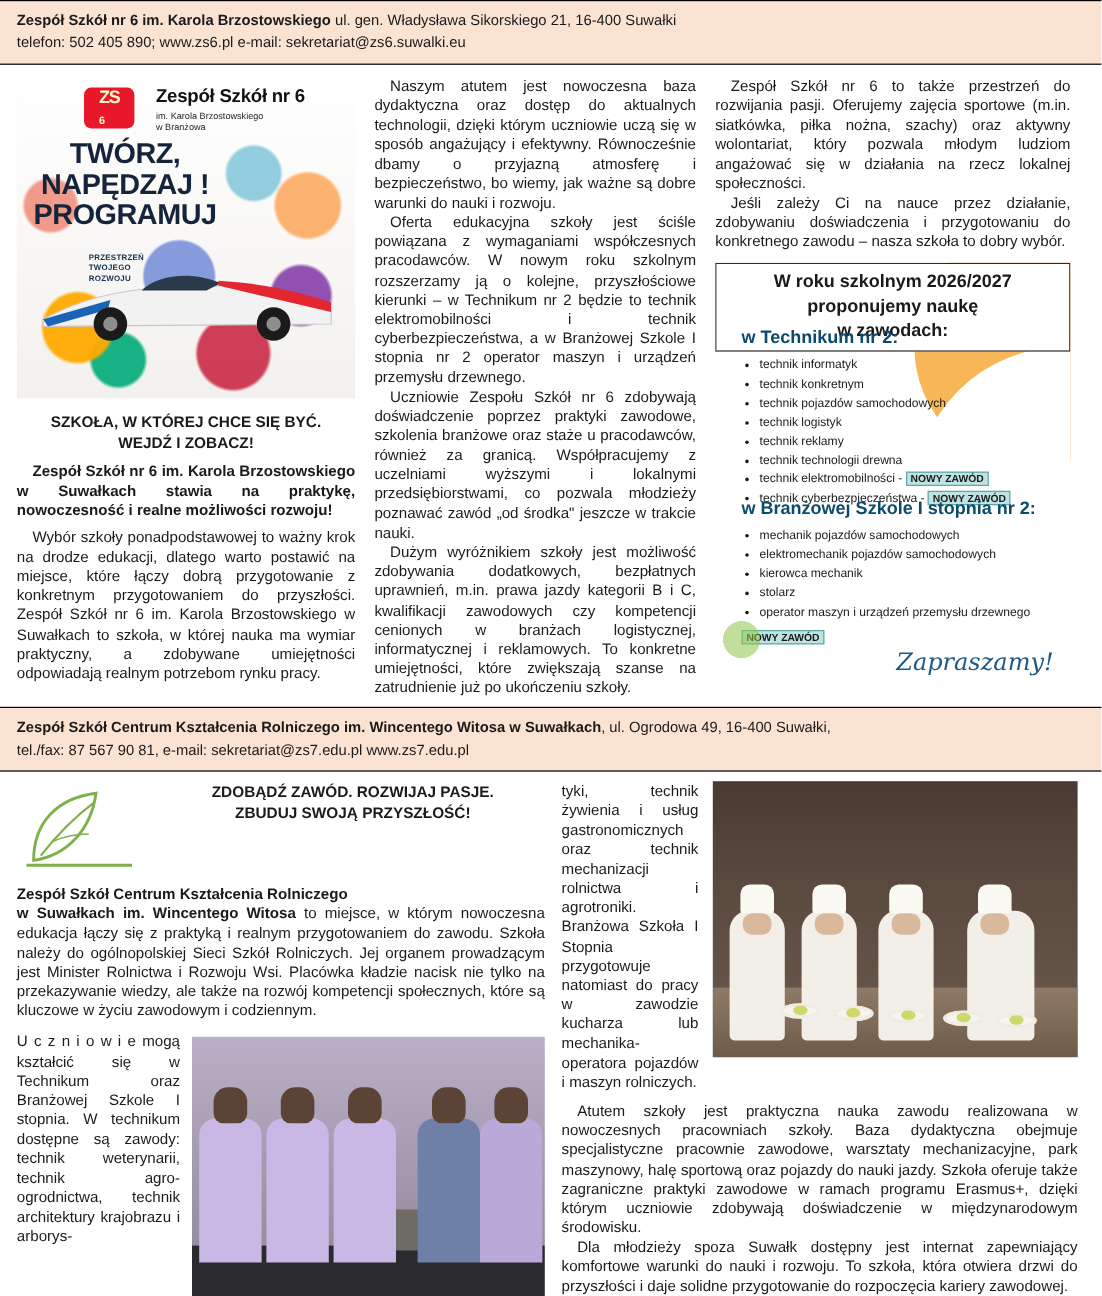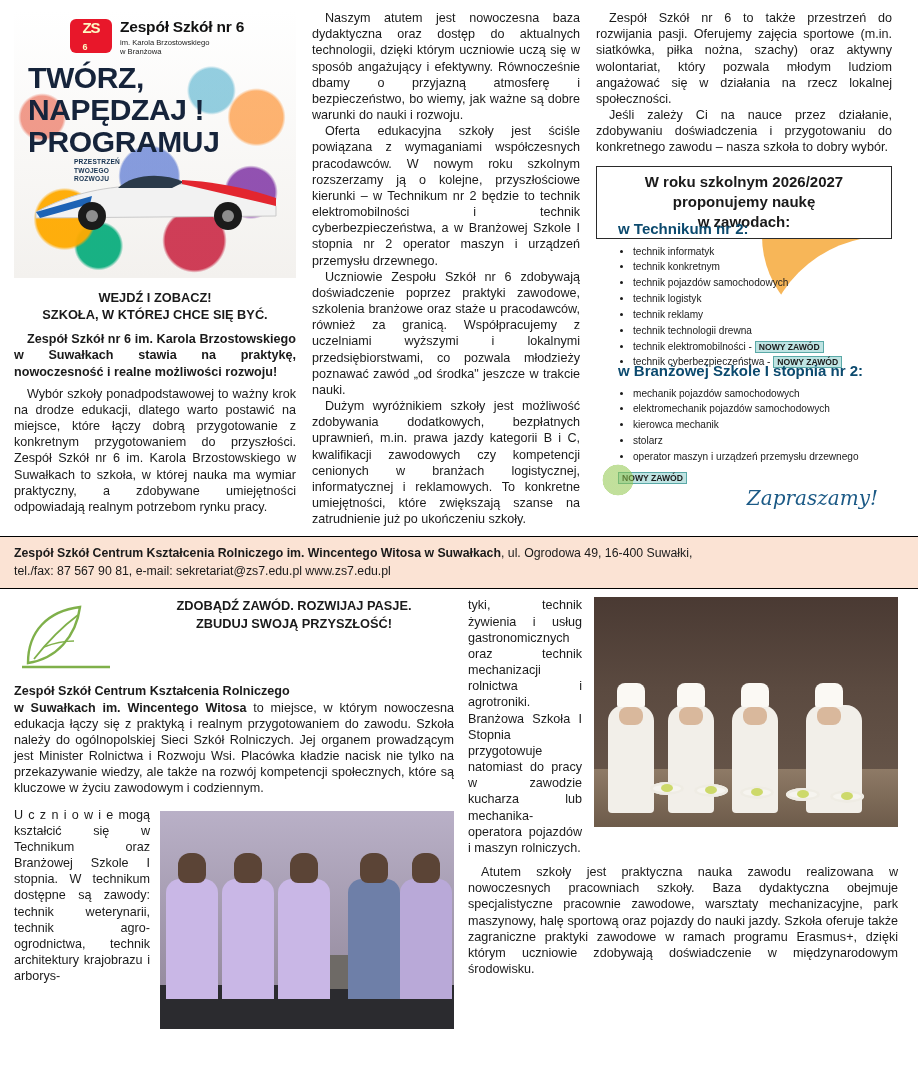--- a/index.html
+++ b/index.html
@@ -70,34 +70,35 @@
     color: #fef9c3;
     font-weight: bold;
     font-size: 15px;
     display: flex; align-items: center; justify-content: center;
     letter-spacing: -1px;
     z-index: 3;
   }
   .poster .logo-badge span { font-size: 9px; line-height: 0.9; }
   .poster .brand {
     position: absolute;
-    left: 106px; top: 8px;
+    left: 116px; top: 8px;
     z-index: 3;
   }
   .poster .brand .b1 { font-size: 15.5px; font-weight: bold; color: #111; letter-spacing: -0.2px;}
   .poster .brand .b2 { font-size: 7.6px; color: #222; line-height: 1.25; margin-top: 2px;}
   .poster .slogan {
     position: absolute;
     left: 14px; top: 52px;
     z-index: 3;
     font-weight: bold;
-    font-size: 30px;
+    font-size: 24px;
     line-height: 1.07;
     color: #16243b;
     letter-spacing: -0.4px;
+    text-align: center;
   }
   .poster .paint {
     position: absolute; inset: 0;
     background:
       radial-gradient(circle at 18% 78%, rgba(255,170,0,0.95) 0 9%, rgba(255,170,0,0) 10%),
       radial-gradient(circle at 30% 88%, rgba(0,170,120,0.9) 0 7%, rgba(0,170,120,0) 8%),
       radial-gradient(circle at 64% 86%, rgba(200,30,60,0.85) 0 10%, rgba(200,30,60,0) 11%),
       radial-gradient(circle at 84% 68%, rgba(120,40,160,0.8) 0 8%, rgba(120,40,160,0) 9%),
       radial-gradient(circle at 48% 62%, rgba(40,80,200,0.55) 0 13%, rgba(40,80,200,0) 14%),
       radial-gradient(circle at 86% 40%, rgba(255,120,0,0.55) 0 9%, rgba(255,120,0,0) 10%),
@@ -315,20 +316,26 @@
   }
 
   
   svg { display: block; }
 </style>
 </head>
 <body>
 
 <div class="page">
 
+  <div class="banner rule-top rule-bottom">
+    <div class="line">
+      <b>Zespół Szkół nr 6 im. Karola Brzostowskiego</b><span> ul. gen. Władysława Sikorskiego 21, 16-400 Suwałki</span>
+    </div>
+    <div class="line">telefon: 502 405 890; www.zs6.pl  e-mail: sekretariat@zs6.suwalki.eu</div>
+  </div>
 
   <div class="article1">
 
     <div class="col left">
 
       <div class="poster">
         <div class="paint"></div>
 
         <div class="logo-badge">
           <div>
@@ -361,22 +368,22 @@
             <path d="M4 54 L60 38 L58 46 L8 60 Z" fill="#1d63b5"></path>
             <circle cx="60" cy="58" r="14" fill="#1b1b1b"></circle>
             <circle cx="60" cy="58" r="6" fill="#8e8e8e"></circle>
             <circle cx="196" cy="58" r="14" fill="#1b1b1b"></circle>
             <circle cx="196" cy="58" r="6" fill="#8e8e8e"></circle>
           </svg>
         </div>
       </div>
 
       <div class="center-head">
+        <div>SZKOŁA, W KTÓREJ CHCE SIĘ BYĆ.</div>
         <div>WEJDŹ I ZOBACZ!</div>
-        <div>SZKOŁA, W KTÓREJ CHCE SIĘ BYĆ.</div>
       </div>
 
       <p class="body" style="font-weight:bold;text-indent:13px">Zespół Szkół nr 6 im. Karola Brzostowskiego w Suwałkach stawia na praktykę, nowoczesność i realne możliwości rozwoju!</p>
       <p class="body" style="margin-top:6px">Wybór szkoły ponadpodstawowej to ważny krok na drodze edukacji, dlatego warto postawić na miejsce, które łączy dobrą przygotowanie z konkretnym przygotowaniem do przyszłości. Zespół Szkół nr 6 im. Karola Brzostowskiego w Suwałkach to szkoła, w której nauka ma wymiar praktyczny, a zdobywane umiejętności odpowiadają realnym potrzebom rynku pracy.</p>
     </div>
 
     <div class="col mid">
       <p class="body">Naszym atutem jest nowoczesna baza dydaktyczna oraz dostęp do aktualnych technologii, dzięki którym uczniowie uczą się w sposób angażujący i efektywny. Równocześnie dbamy o przyjazną atmosferę i bezpieczeństwo, bo wiemy, jak ważne są dobre warunki do nauki i rozwoju.</p>
       <p class="body">Oferta edukacyjna szkoły jest ściśle powiązana z wymaganiami współczesnych pracodawców. W nowym roku szkolnym rozszerzamy ją o kolejne, przyszłościowe kierunki – w Technikum nr 2 będzie to technik elektromobilności i technik cyberbezpieczeństwa, a w Branżowej Szkole I stopnia nr 2 operator maszyn i urządzeń przemysłu drzewnego.</p>
       <p class="body">Uczniowie Zespołu Szkół nr 6 zdobywają doświadczenie poprzez praktyki zawodowe, szkolenia branżowe oraz staże u pracodawców, również za granicą. Współpracujemy z uczelniami wyższymi i lokalnymi przedsiębiorstwami, co pozwala młodzieży poznawać zawód „od środka" jeszcze w trakcie nauki.</p>
@@ -502,19 +509,20 @@
         </div>
 
         <div class="narrow" style="width:118px">
           <p>tyki, technik żywienia i usług gastronomicznych oraz technik mechanizacji rolnictwa i agrotroniki. Branżowa Szkoła I Stopnia przygotowuje natomiast do pracy w zawodzie kucharza lub mechanika-operatora pojazdów i maszyn rolniczych.</p>
         </div>
 
         <div class="clear"></div>
 
         <div class="flow" style="margin-top:8px">
           <p>Atutem szkoły jest praktyczna nauka zawodu realizowana w nowoczesnych pracowniach szkoły. Baza dydaktyczna obejmuje specjalistyczne pracownie zawodowe, warsztaty mechanizacyjne, park maszynowy, halę sportową oraz pojazdy do nauki jazdy. Szkoła oferuje także zagraniczne praktyki zawodowe w ramach programu Erasmus+, dzięki którym uczniowie zdobywają doświadczenie w międzynarodowym środowisku.</p>
+          <p>Dla młodzieży spoza Suwałk dostępny jest internat zapewniający komfortowe warunki do nauki i rozwoju. To szkoła, która otwiera drzwi do przyszłości i daje solidne przygotowanie do rozpoczęcia kariery zawodowej.</p>
         </div>
       </div>
     </div>
 
     <div class="clear"></div>
   </div>
 </div>
 
 </body></html>

